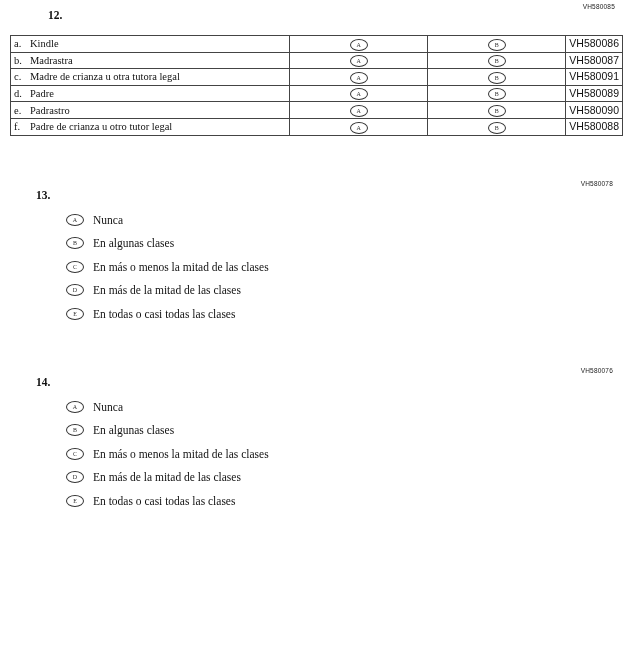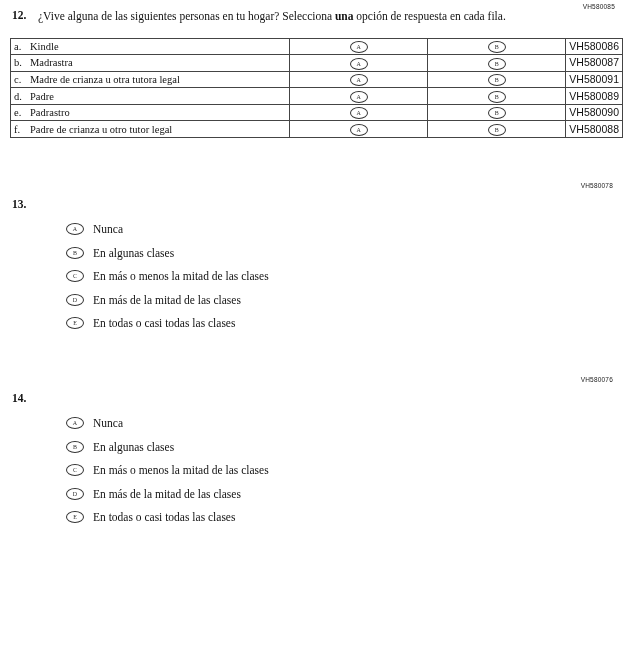--- a/index.html
+++ b/index.html
@@ -15,21 +15,21 @@
   .top-code{position:absolute;top:3px;right:8px;}
   .right-code{display:block;text-align:right;margin-right:10px;}
 
   .question{display:flex;align-items:flex-start;}
   .qnum{font-weight:bold;width:26px;flex:0 0 26px;text-align:left;padding-left:12px;box-sizing:content-box;}
   .qtext{line-height:14.5px;}
   .qtext b{font-weight:bold;}
   .justify{text-align:justify;}
 
   
-  .q12{margin-top:9px;}
+  .q12{margin-top:9px;padding-left:36px;}
   .q12 .qtext{width:492px;}
 
   table.grid{border-collapse:collapse;margin:14px 0 0 10px;table-layout:fixed;}
   table.grid td,table.grid th{
     border:0.8px solid #444;font-weight:normal;
     font-size:10.5px;line-height:13px;padding:1px 3px;height:14px;
     box-sizing:border-box;vertical-align:middle;
   }
   table.grid .no-border{border:none;background:transparent;}
   table.grid th.hdr{font-weight:bold;text-align:center;height:19px;font-size:11.5px;}
@@ -43,34 +43,33 @@
   .oval{
     display:inline-flex;align-items:center;justify-content:center;
     width:16px;height:10px;border:1px solid #333;border-radius:50%;
     font-size:6px;line-height:8px;color:#333;background:#fff;
     vertical-align:middle;
   }
 
   
   .q13-code{margin-top:44px;}
   .q14-code{margin-top:46px;}
-  .q-follow{margin-top:9px;}
+  .q-follow{margin-top:2px;padding-left:24px;}
   .q-follow .qtext{width:460px;}
   .options{margin:12px 0 0 66px;}
   .option{display:flex;align-items:center;gap:9px;margin-bottom:9.5px;line-height:14px;}
   .option .oval{flex:0 0 16px;}
 </style>
 </head>
 <body>
 
 <span class="tiny-code top-code">VH580085</span>
 
 <div class="question q12">
   <span class="qnum">12.</span>
-  <span class="qtext justify"><span>¿Vive alguna de las siguientes personas en tu hogar? Selecciona</span> <b>una</b> <span>opción de respuesta en cada fila.</span></span>
 </div>
 
 <table class="grid">
   <colgroup>
       <col class="col-label">
       <col class="col-yes">
       <col class="col-no">
       <col class="col-code">
     </colgroup>
   <tbody>

